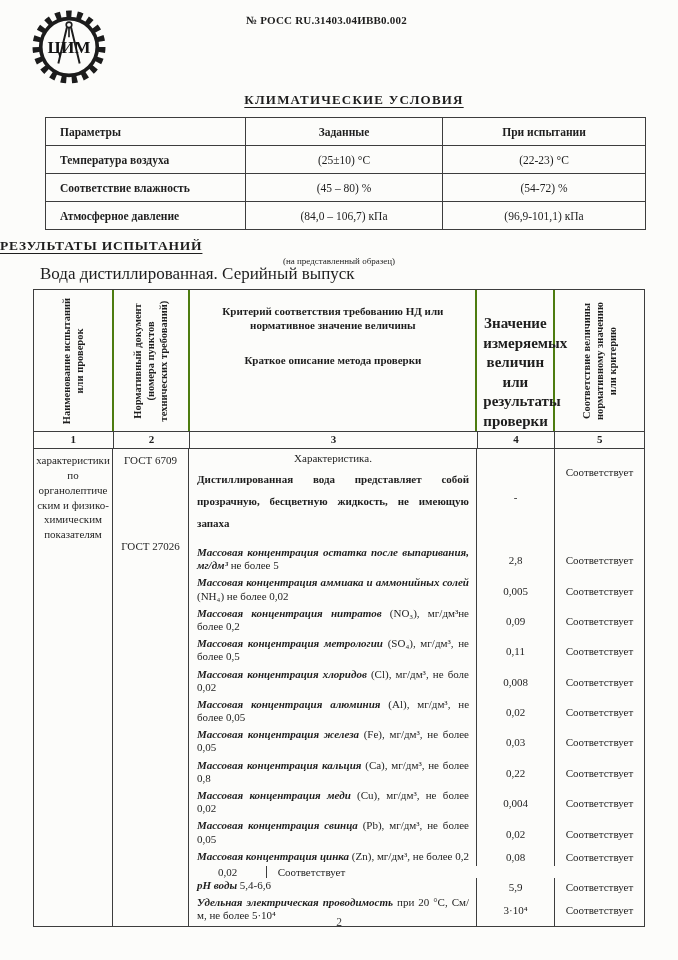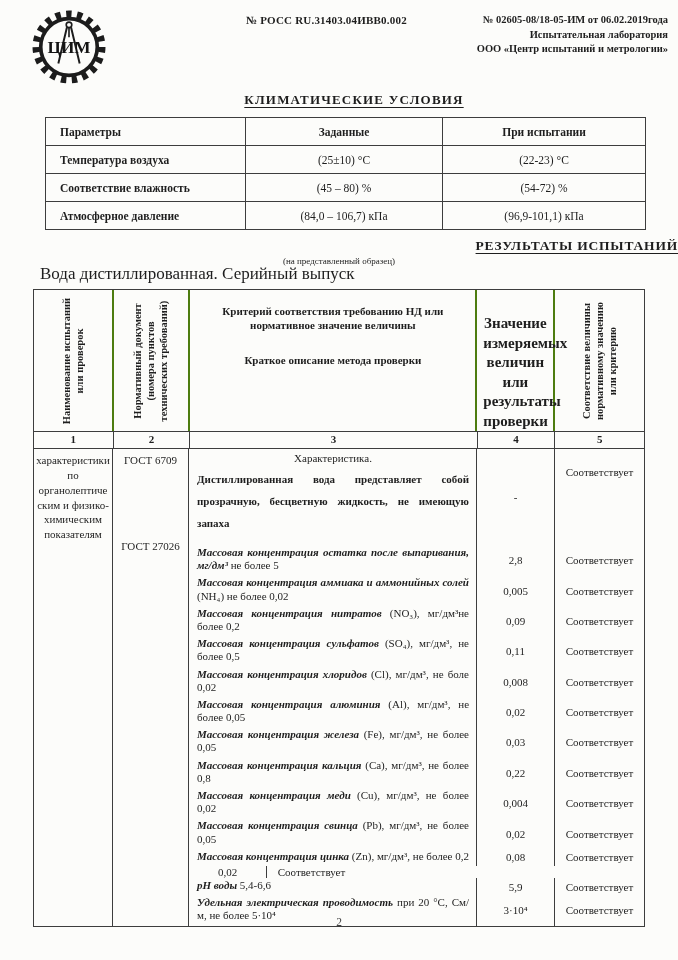--- a/index.html
+++ b/index.html
@@ -18,21 +18,21 @@
   .climate-title { position:absolute; top:92px; left:15px; width:100%; text-align:center;
     font-size:13px; font-weight:bold; letter-spacing:1.2px; }
   .u { text-decoration:underline; text-underline-offset:3px; }
   .climate-table { position:absolute; top:117px; left:45px; width:600px;
     border-collapse:collapse; table-layout:fixed; font-size:11.5px; }
   .climate-table td { border:1px solid #3d3d3d; height:28px; padding:2px 6px; }
   .climate-table .c-param { text-align:left; padding-left:14px; font-weight:bold; }
   .climate-table .c-head { text-align:center; font-weight:bold; }
   .climate-table .c-val { text-align:center; }
   
-  .results-title { position:absolute; top:238px; left:0; width:100%; text-align:right;
+  .results-title { position:absolute; top:238px; left:0; width:100%; text-align:left;
     font-size:13.5px; font-weight:bold; letter-spacing:.8px; }
   .results-sub { position:absolute; top:256px; left:0; width:100%; text-align:center; font-size:9px; }
   .sample-line { position:absolute; top:264px; left:40px; font-size:17px;
     text-underline-offset:2px; }
   .results-table { position:absolute; top:289px; left:33px; width:612px;
     border:1px solid #3d3d3d; font-size:11px; background:#fcfcfa; }
   .rt-head { display:flex; height:142px; border-bottom:1px solid #3d3d3d; }
   .hc { border-right:2px solid #4d7c0f; position:relative; }
   .hc:last-child { border-right:none; }
   .w1{width:80px}.w2{width:77px}.w3{width:288px}.w4{width:78px}.w5{width:89px}
@@ -72,25 +72,20 @@
 
   <svg class="logo" viewBox="0 0 100 100">
     <circle cx="50" cy="50" r="40" fill="none" stroke="#1c1c1c" stroke-width="9" stroke-dasharray="6.5 6.7"></circle>
     <circle cx="50" cy="50" r="34.5" fill="none" stroke="#1c1c1c" stroke-width="4.5"></circle>
     <circle cx="50" cy="23" r="3.4" fill="none" stroke="#1c1c1c" stroke-width="2"></circle>
     <path d="M47.5,26 L37,70 M52.5,26 L63,70" fill="none" stroke="#1c1c1c" stroke-width="2.4"></path>
     <path d="M50,26.5 L50,38" fill="none" stroke="#1c1c1c" stroke-width="2"></path>
     <text x="50" y="57.5" text-anchor="middle" font-size="21" font-weight="bold" font-family="Liberation Serif, serif" fill="#141414">ЦИМ</text>
   </svg>
   <div class="cert-num">№ РОСС RU.31403.04ИВВ0.002</div>
-  <div class="hdr-right">
-    <div>№ 02605-08/18-05-ИМ от 06.02.2019года</div>
-    <div>Испытательная лаборатория</div>
-    <div>ООО «Центр испытаний и метрологии»</div>
-  </div>
 
   <div class="climate-title"><span class="u">КЛИМАТИЧЕСКИЕ УСЛОВИЯ</span></div>
   <table class="climate-table">
     <colgroup>
         <col style="width:200px">
         <col style="width:197px">
         <col style="width:203px">
       </colgroup>
     <tbody>
         <tr>
@@ -177,21 +172,21 @@
           <div class="crit"><span class="lead">Массовая концентрация аммиака и аммонийных солей</span><span> (NH₄) не более 0,02</span></div>
           <div class="val">0,005</div>
           <div class="conf">Соответствует</div>
         </div>
         <div class="entry">
           <div class="crit"><span class="lead">Массовая концентрация нитратов</span><span> (NO₃), мг/дм³не более 0,2</span></div>
           <div class="val">0,09</div>
           <div class="conf">Соответствует</div>
         </div>
         <div class="entry">
-          <div class="crit"><span class="lead">Массовая концентрация сульфатов</span><span> (SO₄), мг/дм³, не более 0,5</span></div>
+          <div class="crit"><span class="lead">Массовая концентрация метрологии</span><span> (SO₄), мг/дм³, не более 0,5</span></div>
           <div class="val">0,11</div>
           <div class="conf">Соответствует</div>
         </div>
         <div class="entry">
           <div class="crit"><span class="lead">Массовая концентрация хлоридов</span><span> (Cl), мг/дм³, не боле 0,02</span></div>
           <div class="val">0,008</div>
           <div class="conf">Соответствует</div>
         </div>
         <div class="entry">
           <div class="crit"><span class="lead">Массовая концентрация алюминия</span><span> (Al), мг/дм³, не более 0,05</span></div>

